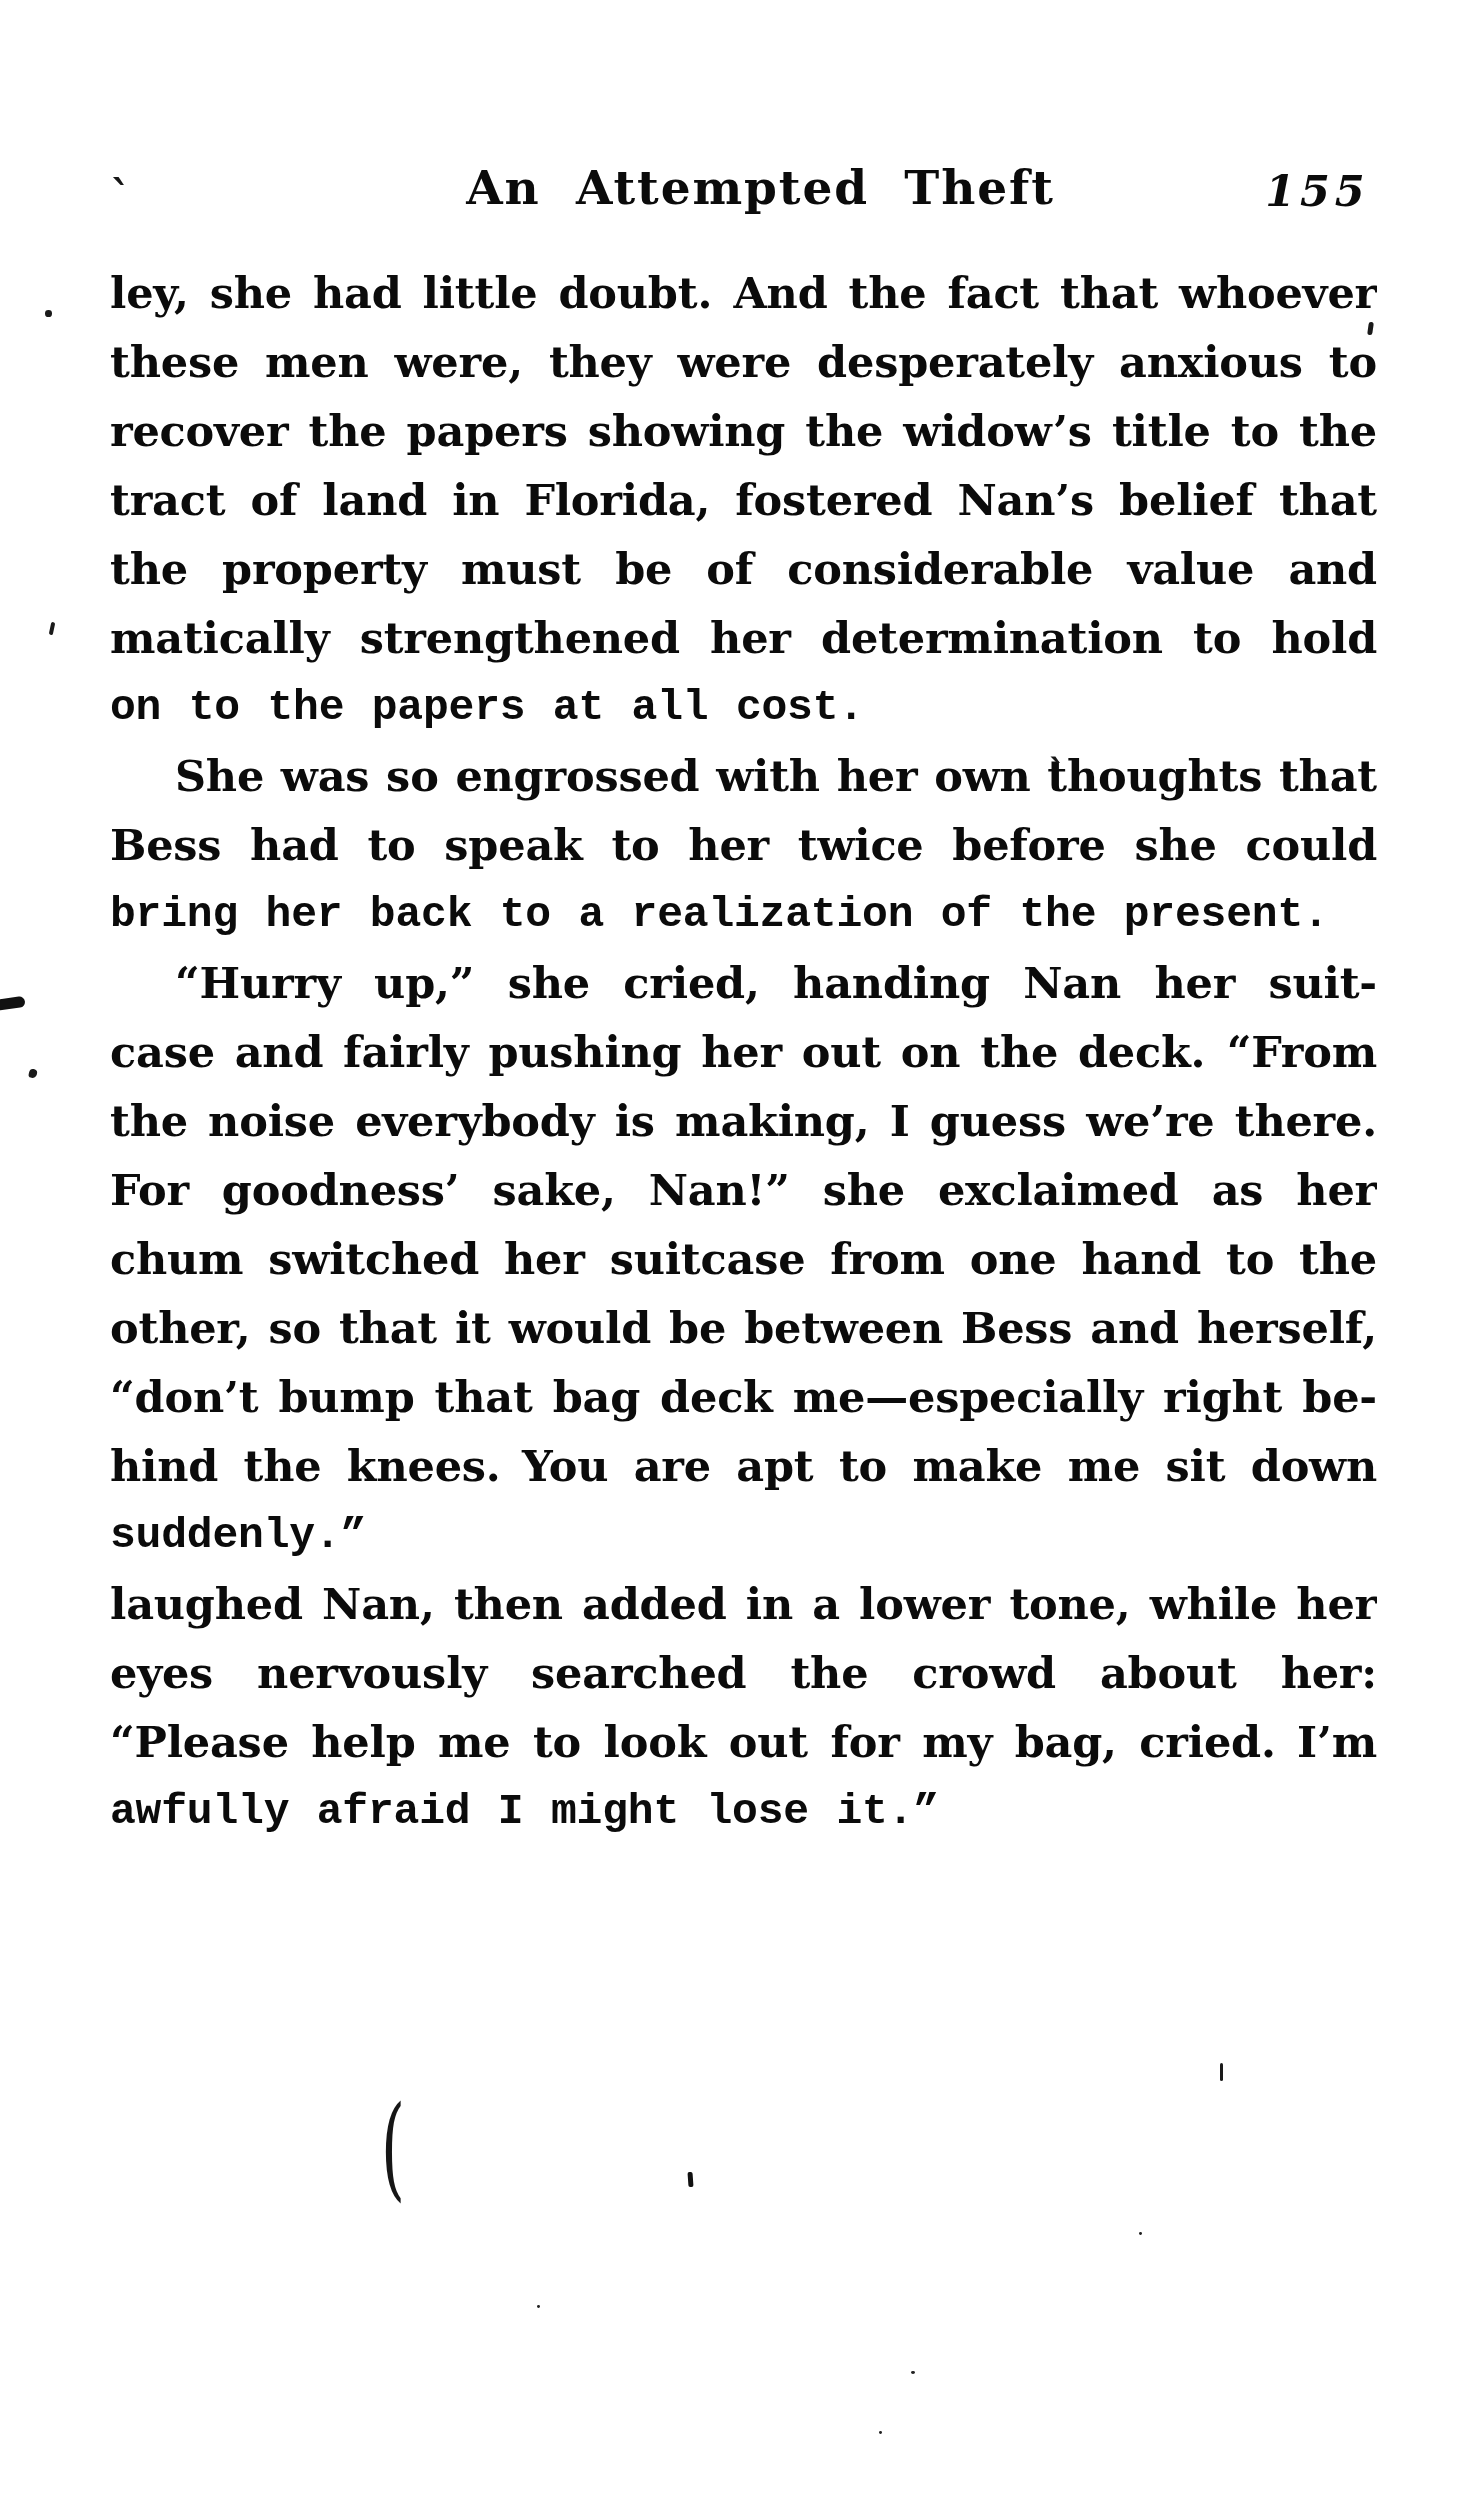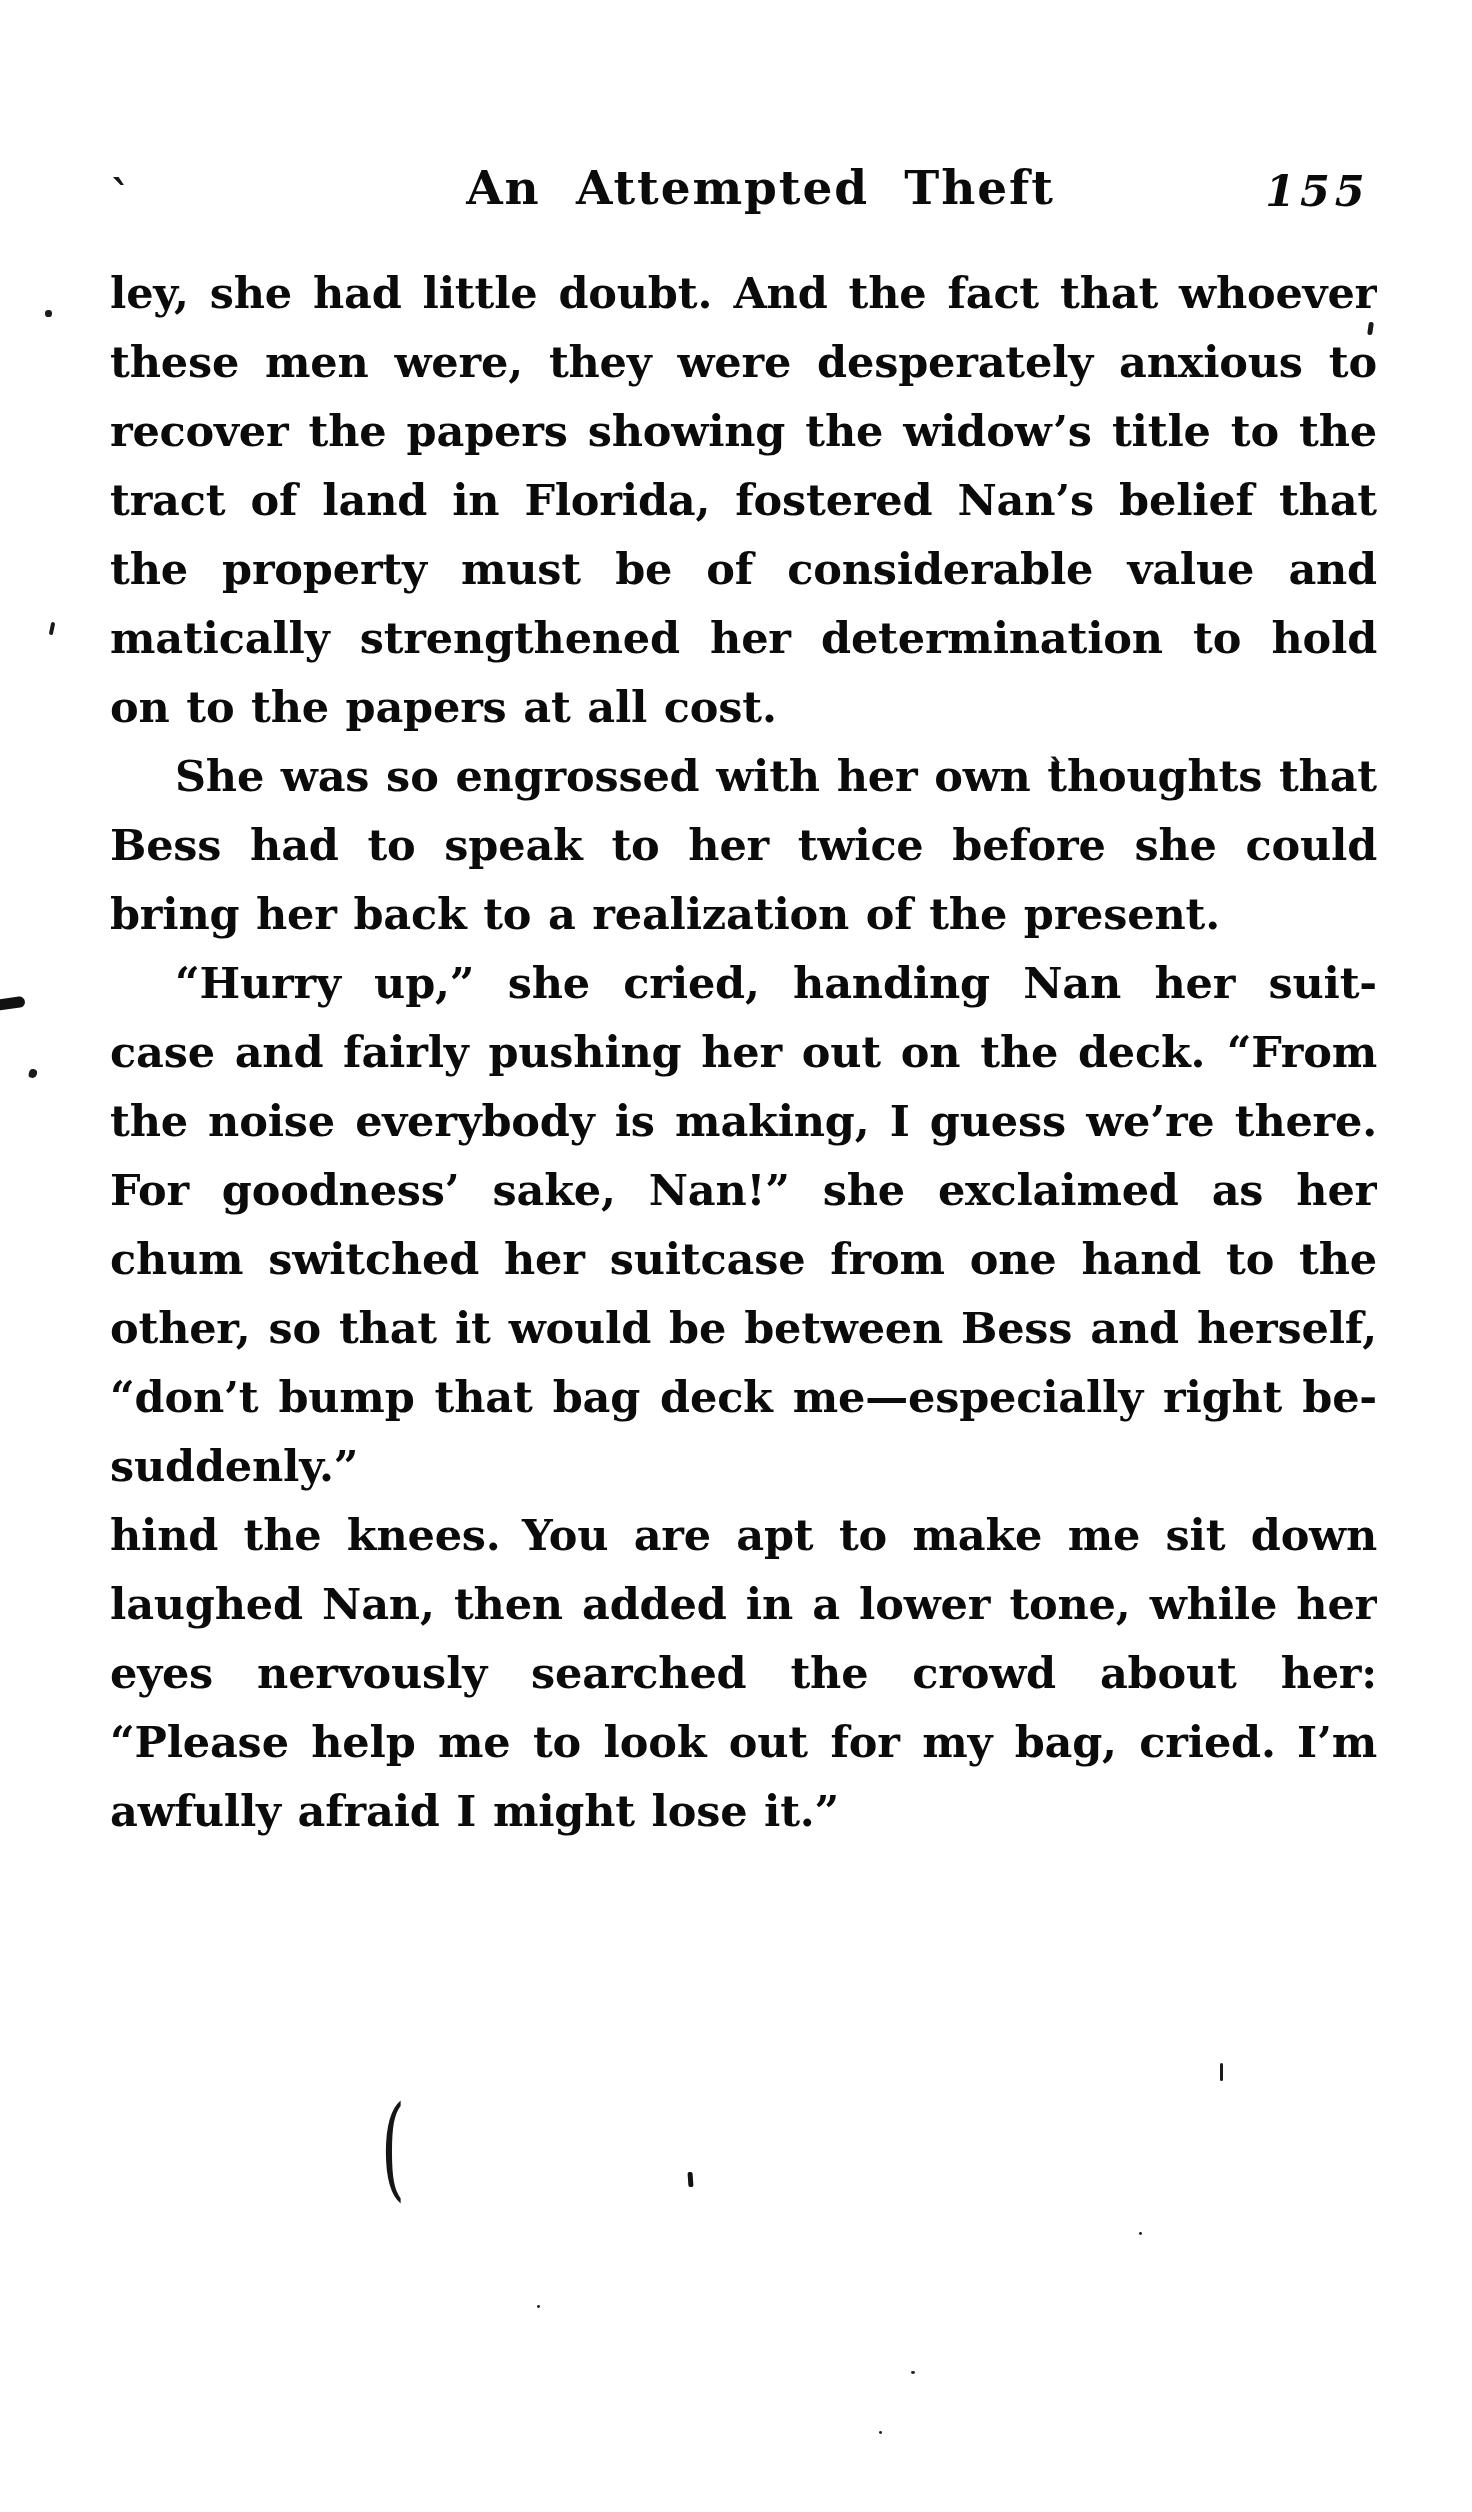--- a/index.html
+++ b/index.html
@@ -65,20 +65,21 @@
     word-spacing: 1.9px;
     text-align: justify;
     text-align-last: justify;
     text-justify: inter-word;
     white-space: normal;
     overflow: hidden;
   }
   .line.noj {
     text-align: right;
     text-align-last: left;
+    font-family: Liberation Mono, monospace;
   }
   .line.indent {
     text-indent: 65px;
   }
 
   
   .artifact {
     position: absolute;
     color: #161616;
     pointer-events: none;
@@ -138,22 +139,22 @@
     <div class="line indent">She was so engrossed with her own thoughts that</div>
     <div class="line">Bess had to speak to her twice before she could</div>
     <div class="line noj">bring her back to a realization of the present.</div>
     <div class="line indent">“Hurry up,” she cried, handing Nan her suit-</div>
     <div class="line">case and fairly pushing her out on the deck. “From</div>
     <div class="line">the noise everybody is making, I guess we’re there.</div>
     <div class="line">For goodness’ sake, Nan!” she exclaimed as her</div>
     <div class="line">chum switched her suitcase from one hand to the</div>
     <div class="line">other, so that it would be between Bess and herself,</div>
     <div class="line">“don’t bump that bag deck me—especially right be-</div>
+    <div class="line">hind the knees. You are apt to make me sit down</div>
     <div class="line noj">suddenly.”</div>
-    <div class="line">hind the knees. You are apt to make me sit down</div>
     <div class="line">laughed Nan, then added in a lower tone, while her</div>
     <div class="line">eyes nervously searched the crowd about her:</div>
     <div class="line">“Please help me to look out for my bag, cried. I’m</div>
     <div class="line noj">awfully afraid I might lose it.”</div>
   </div>
 
   <span class="artifact glyph-mark art-grave-header">`</span>
   <span class="artifact art-dot-left1"></span>
   <span class="artifact art-tick-left"></span>
   <span class="artifact art-dash-left"></span>

